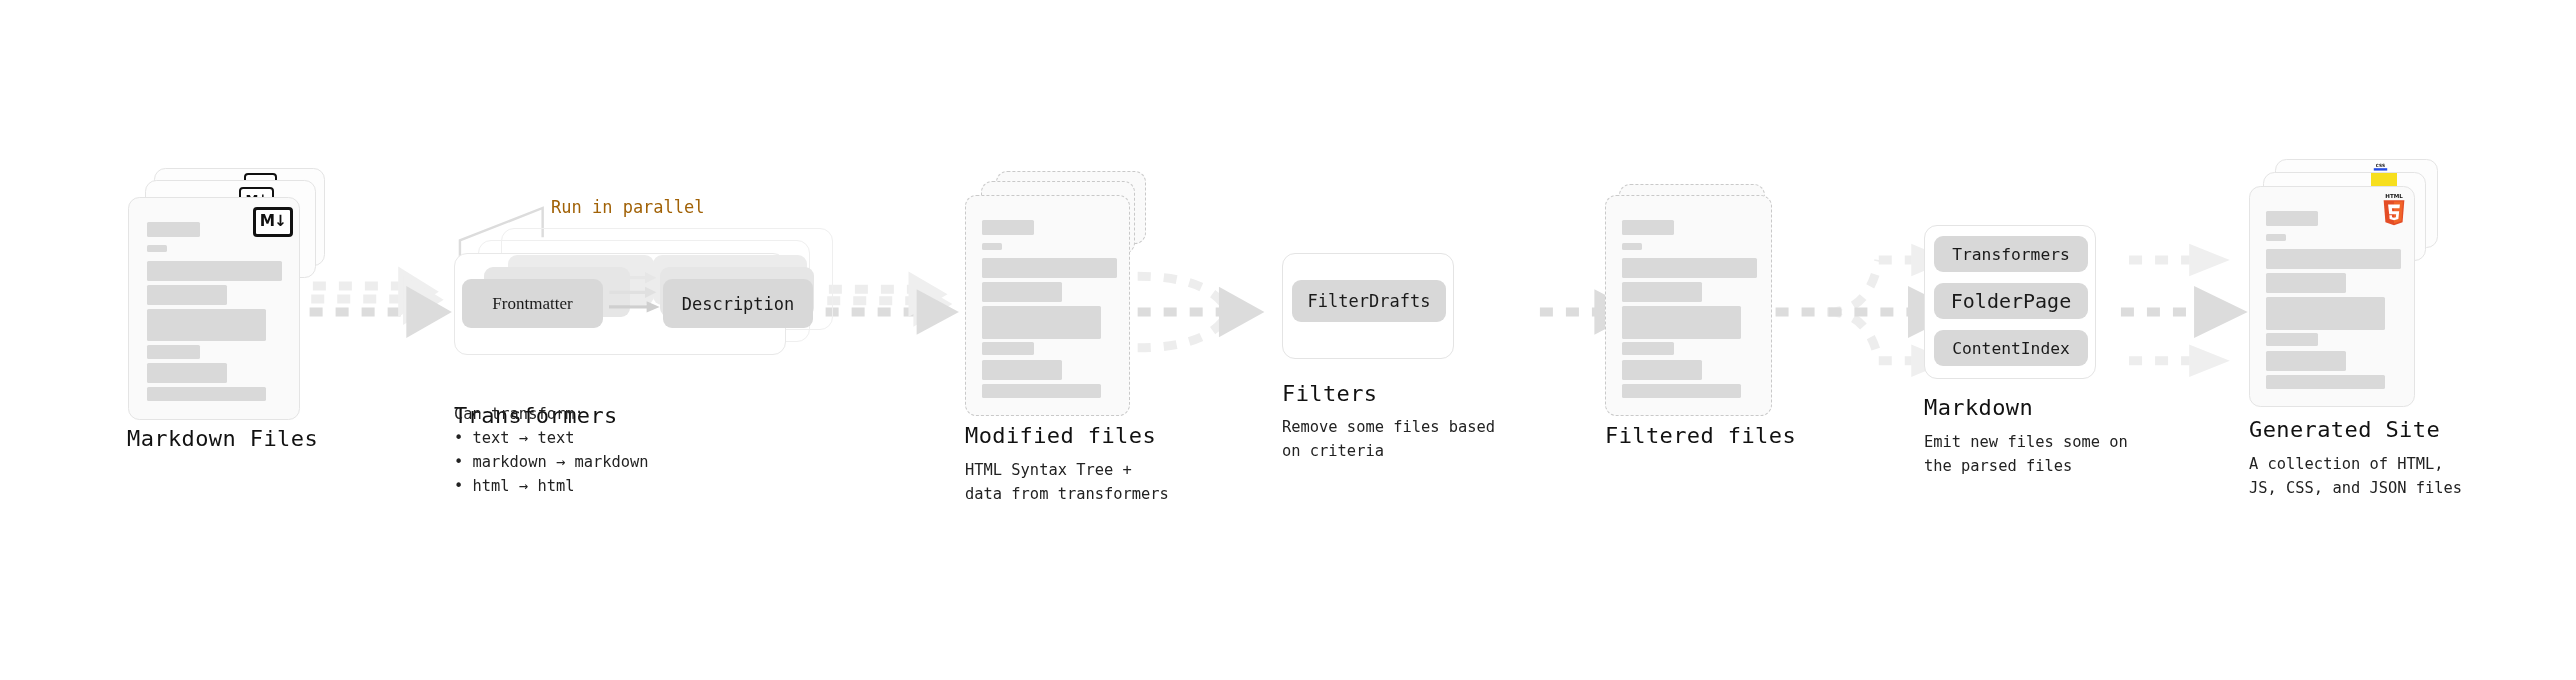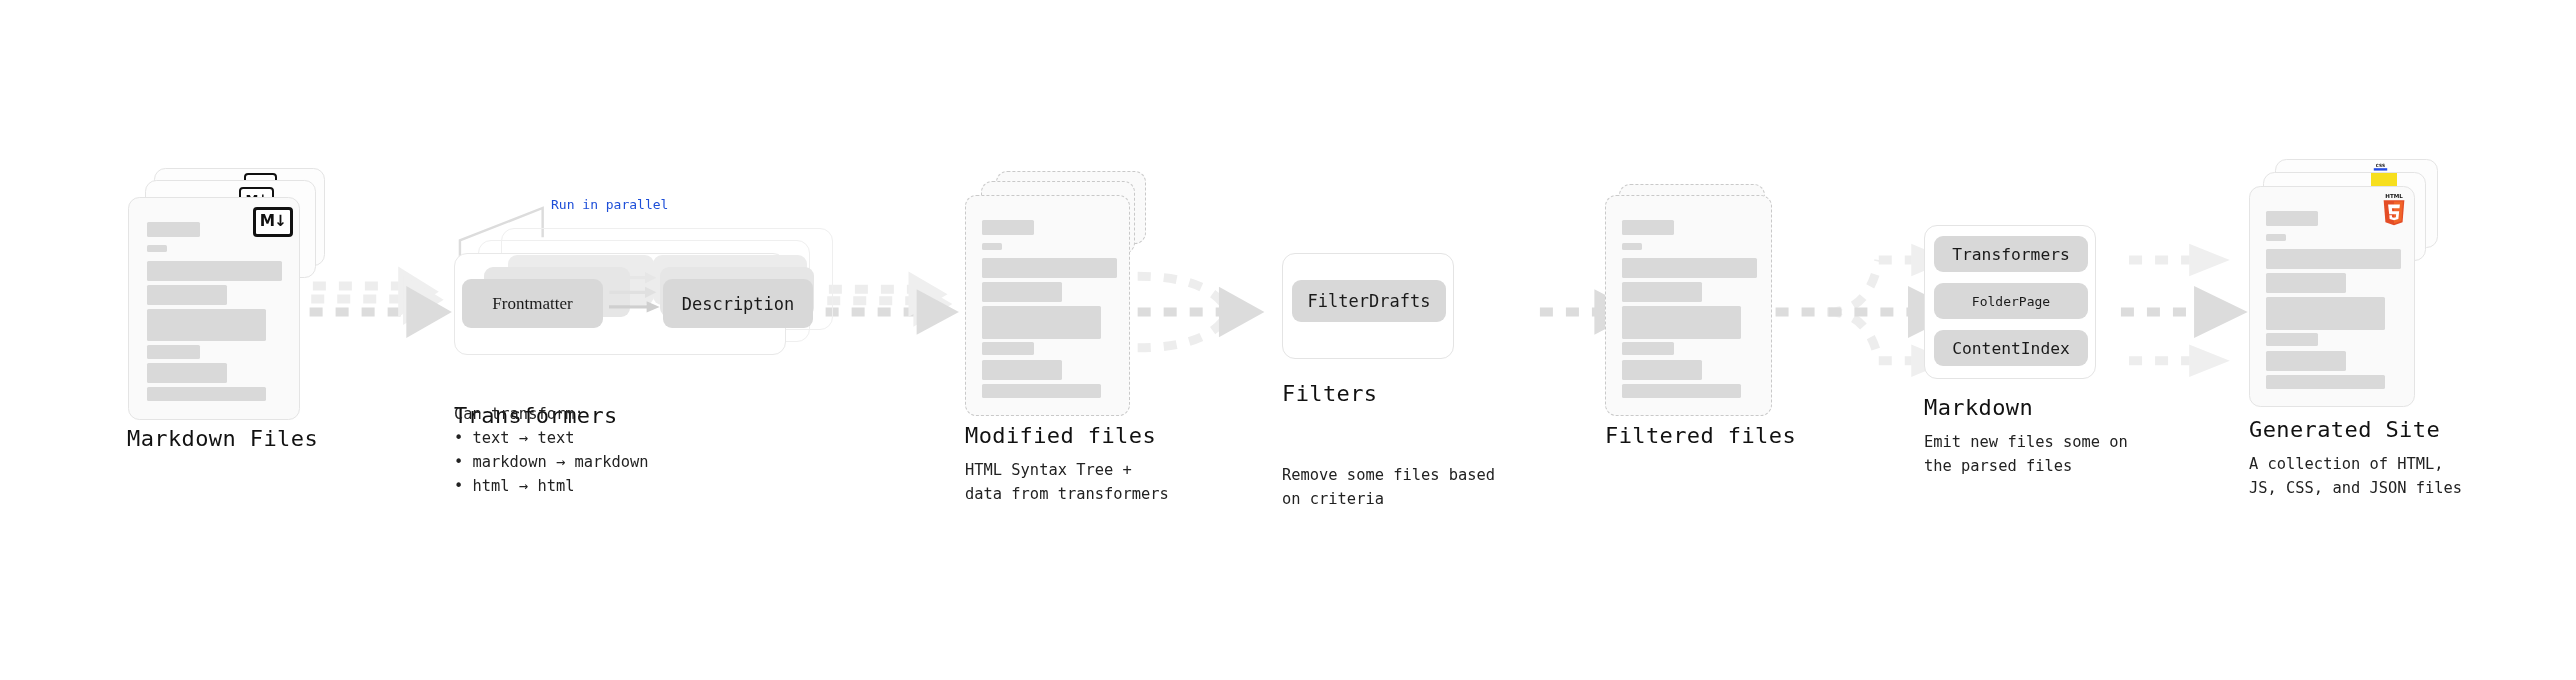--- a/index.html
+++ b/index.html
@@ -77,22 +77,22 @@
   }
   .caption{
     position:absolute;
     font-size:15.4px;
     line-height:1.55;
     color:#222;
     white-space:pre;
   }
   .hint{
     position:absolute;
-    font-size:13px;
-    color:#1d4ed8;
+    font-size:17px;
+    color:#a16207;
     white-space:nowrap;
   }
 
   
   .svg-layer{position:absolute;left:0;top:0;width:2576px;height:681px;pointer-events:none;}
 </style>
 </head>
 <body>
 
 <div class="stage">
@@ -235,21 +235,21 @@
     <div class="title" style="left:965px;top:423px;">Modified files</div>
     <div class="caption" style="left:965px;top:459px;">HTML Syntax Tree +
 data from transformers</div>
   </div>
 
   <div class="node">
     <div class="groupbox" style="left:1282px;top:253px;width:172px;height:106px;"></div>
     <div class="pill" style="left:1292px;top:280px;width:154px;height:42px;">FilterDrafts</div>
 
     <div class="title" style="left:1282px;top:381px;">Filters</div>
-    <div class="caption" style="left:1282px;top:416px;margin-top:48px;">Remove some files based
+    <div class="caption" style="left:1282px;top:416px;">Remove some files based
 on criteria</div>
   </div>
 
   <div class="node">
     <div class="card dashed" style="left:1619px;top:184px;width:146px;height:65px;"></div>
     <div class="card dashed" style="left:1605px;top:195px;width:167px;height:221px;">
       <div class="skel" style="left:16.3px;top:24.4px;width:52px;height:14.6px;"></div>
       <div class="skel" style="left:16.3px;top:47px;width:19.5px;height:6.5px;"></div>
       <div class="skel" style="left:16.3px;top:62px;width:135px;height:20.3px;"></div>
       <div class="skel" style="left:16.3px;top:86px;width:80px;height:19.5px;"></div>
@@ -258,21 +258,21 @@
       <div class="skel" style="left:16.3px;top:164px;width:80px;height:19.5px;"></div>
       <div class="skel" style="left:16.3px;top:188px;width:119px;height:14px;"></div>
     </div>
 
     <div class="title" style="left:1605px;top:423px;">Filtered files</div>
   </div>
 
   <div class="node">
     <div class="groupbox" style="left:1924px;top:225px;width:172px;height:154px;"></div>
     <div class="pill" style="left:1934px;top:236px;width:154px;height:36px;font-size:16.3px;">Transformers</div>
-    <div class="pill" style="left:1934px;top:283px;width:154px;height:36px;font-size:13px;">FolderPage</div>
+    <div class="pill" style="left:1934px;top:283px;width:154px;height:36px;font-size:20px;">FolderPage</div>
     <div class="pill" style="left:1934px;top:330px;width:154px;height:36px;font-size:16.3px;">ContentIndex</div>
 
     <div class="title" style="left:1924px;top:395px;">Markdown</div>
     <div class="caption" style="left:1924px;top:431px;">Emit new files some on
 the parsed files</div>
   </div>
 
   <div class="node">
 
     <div class="card ghost" style="left:2275px;top:159px;width:163px;height:89px;"></div>

